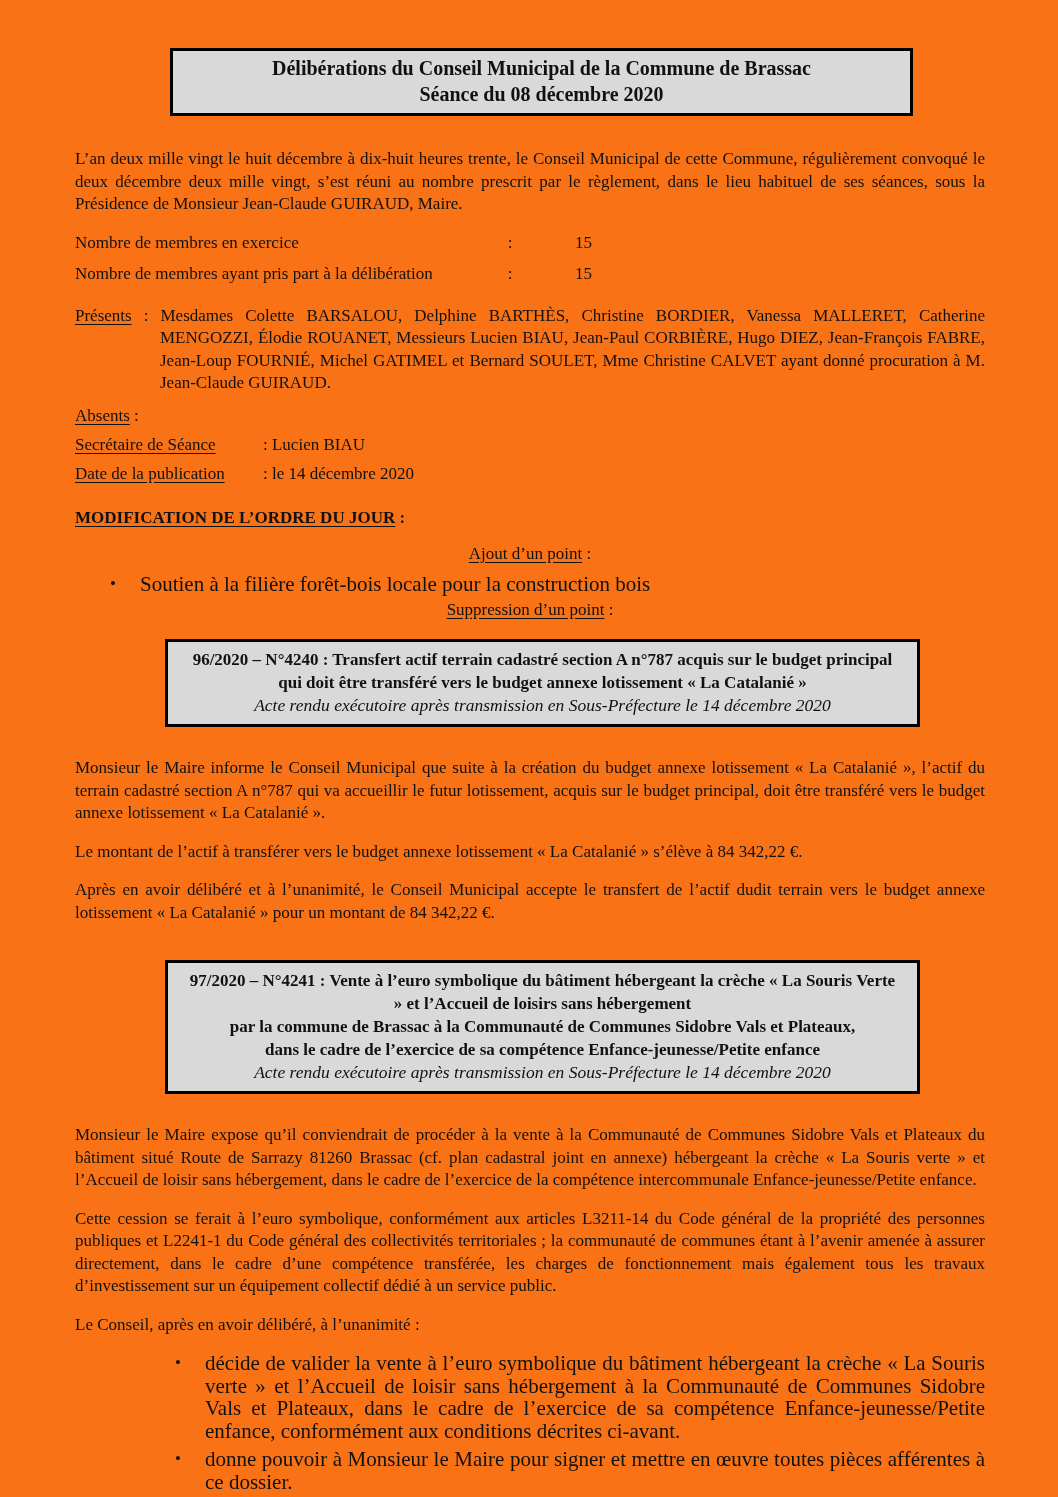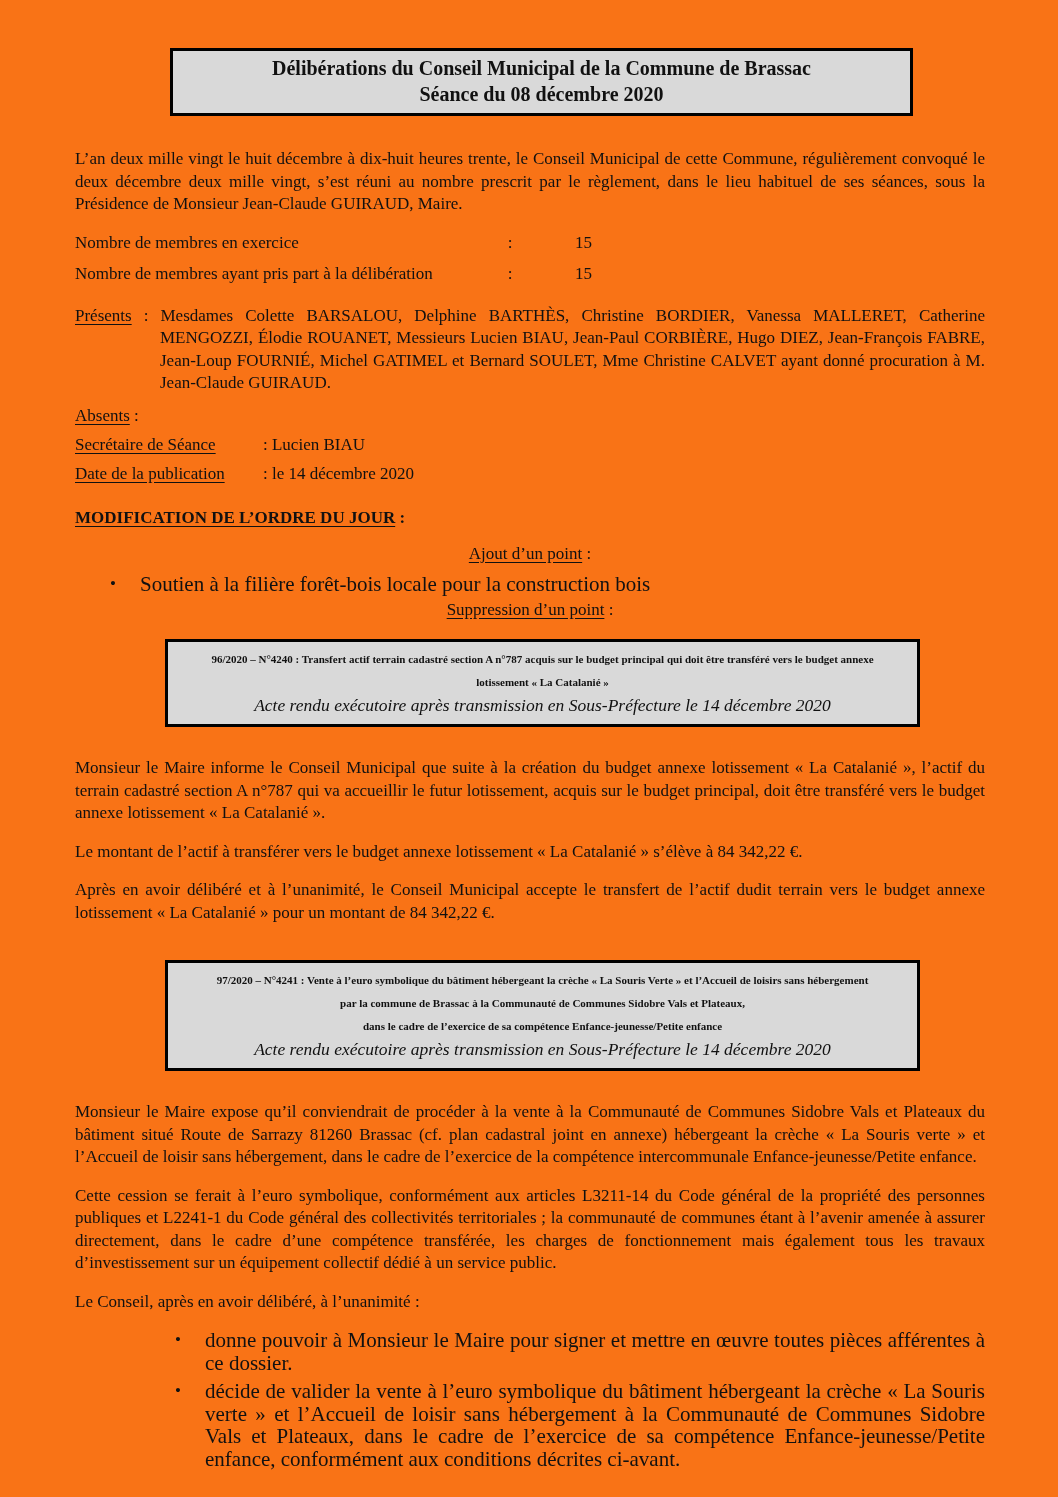--- a/index.html
+++ b/index.html
@@ -105,21 +105,21 @@
   .delib-box {
     width: 755px;
     margin-left: 90px;
     border: 3px solid #000000;
     background: #d9d9d9;
     text-align: center;
     padding: 6px 18px 7px 18px;
   }
   .delib-box .d-title {
     font-weight: bold;
-    font-size: 11px;
+    font-size: 17px;
     line-height: 23px;
   }
   .delib-box .d-subtitle {
     font-style: italic;
     font-size: 17.5px;
     line-height: 23px;
   }
   .box1 { margin-top: 18px; margin-bottom: 30px; }
   .box2 { margin-top: 34px; margin-bottom: 30px; }
   .mb-lg { margin-bottom: 36px; }
@@ -180,17 +180,17 @@
     <div class="d-title">par la commune de Brassac à la Communauté de Communes Sidobre Vals et Plateaux,</div>
     <div class="d-title">dans le cadre de l’exercice de sa compétence Enfance-jeunesse/Petite enfance</div>
     <div class="d-subtitle">Acte rendu exécutoire après transmission en Sous-Préfecture le 14 décembre 2020</div>
   </div>
 
   <p class="para">Monsieur le Maire expose qu’il conviendrait de procéder à la vente à la Communauté de Communes Sidobre Vals et Plateaux du bâtiment situé Route de Sarrazy 81260 Brassac (cf. plan cadastral joint en annexe) hébergeant la crèche « La Souris verte » et l’Accueil de loisir sans hébergement, dans le cadre de l’exercice de la compétence intercommunale Enfance-jeunesse/Petite enfance.</p>
   <p class="para">Cette cession se ferait à l’euro symbolique, conformément aux articles L3211-14 du Code général de la propriété des personnes publiques et L2241-1 du Code général des collectivités territoriales ; la communauté de communes étant à l’avenir amenée à assurer directement, dans le cadre d’une compétence transférée, les charges de fonctionnement mais également tous les travaux d’investissement sur un équipement collectif dédié à un service public.</p>
   <p class="para">Le Conseil, après en avoir délibéré, à l’unanimité :</p>
 
   <ul class="blist decision-list">
+    <li>décide de valider la vente à l’euro symbolique du bâtiment hébergeant la crèche « La Souris verte » et l’Accueil de loisir sans hébergement à la Communauté de Communes Sidobre Vals et Plateaux, dans le cadre de l’exercice de sa compétence Enfance-jeunesse/Petite enfance, conformément aux conditions décrites ci-avant.</li>
     <li>donne pouvoir à Monsieur le Maire pour signer et mettre en œuvre toutes pièces afférentes à ce dossier.</li>
-    <li>décide de valider la vente à l’euro symbolique du bâtiment hébergeant la crèche « La Souris verte » et l’Accueil de loisir sans hébergement à la Communauté de Communes Sidobre Vals et Plateaux, dans le cadre de l’exercice de sa compétence Enfance-jeunesse/Petite enfance, conformément aux conditions décrites ci-avant.</li>
   </ul>
 
 </div>
 
 </body></html>

